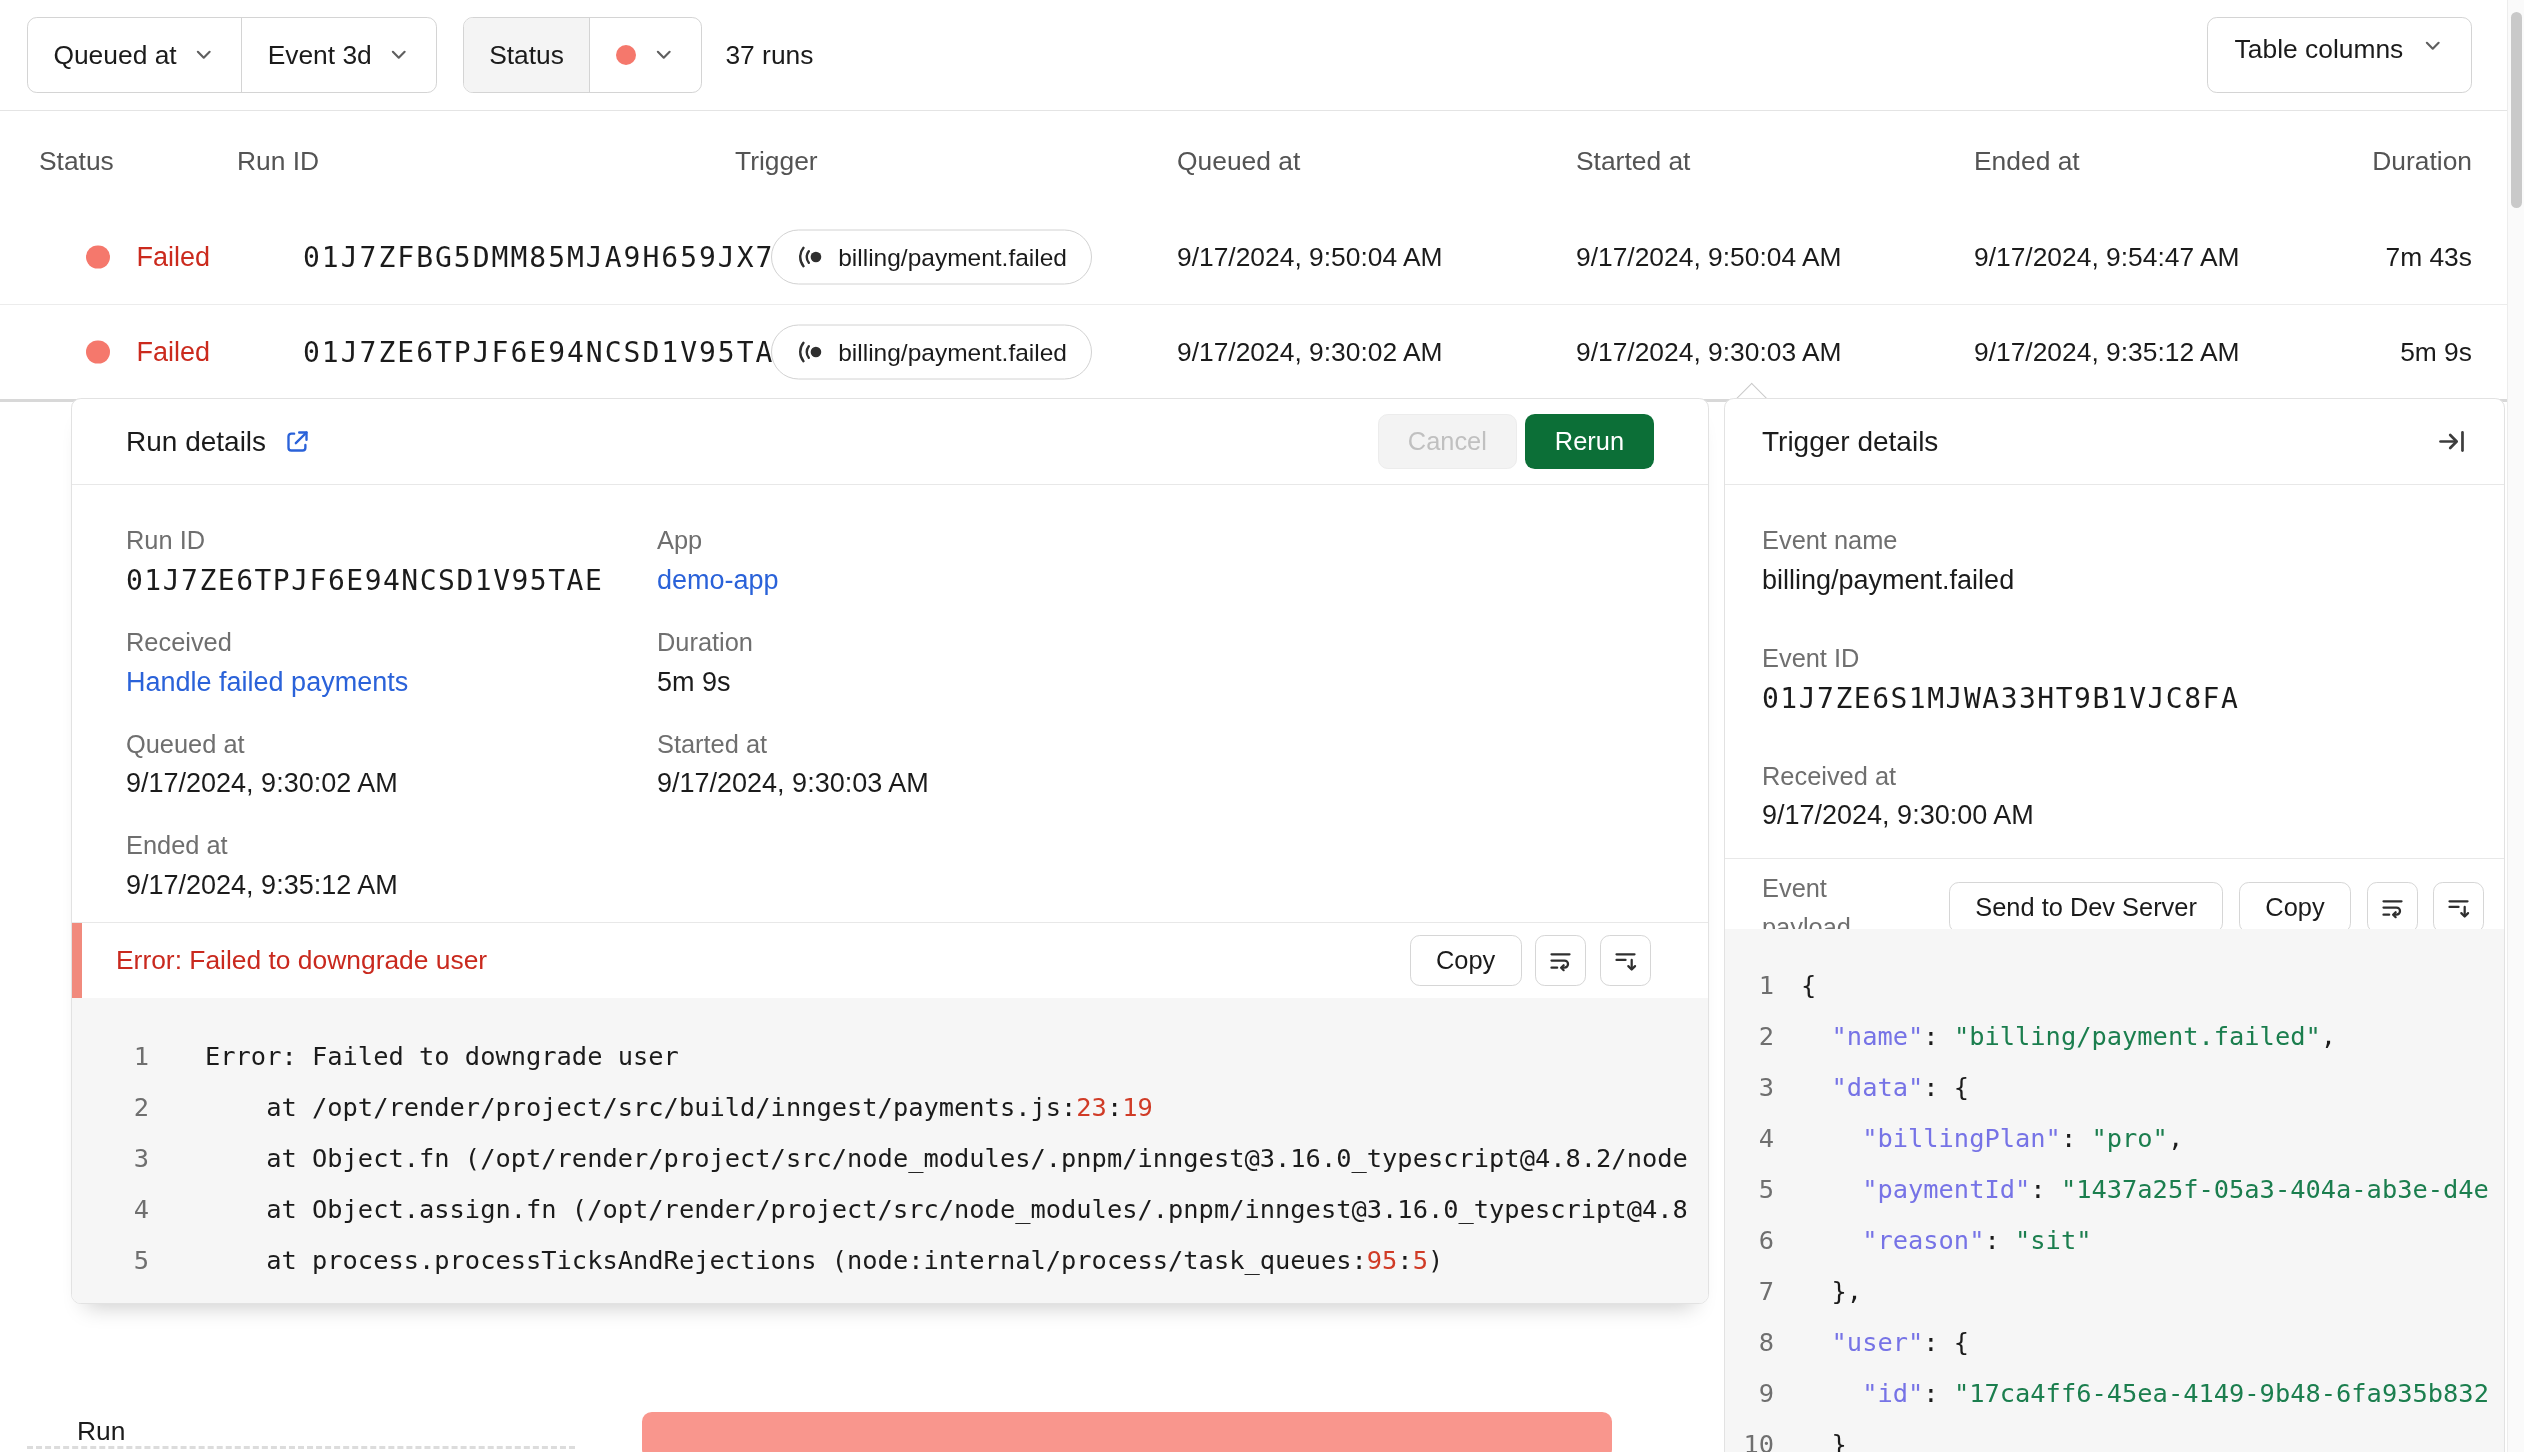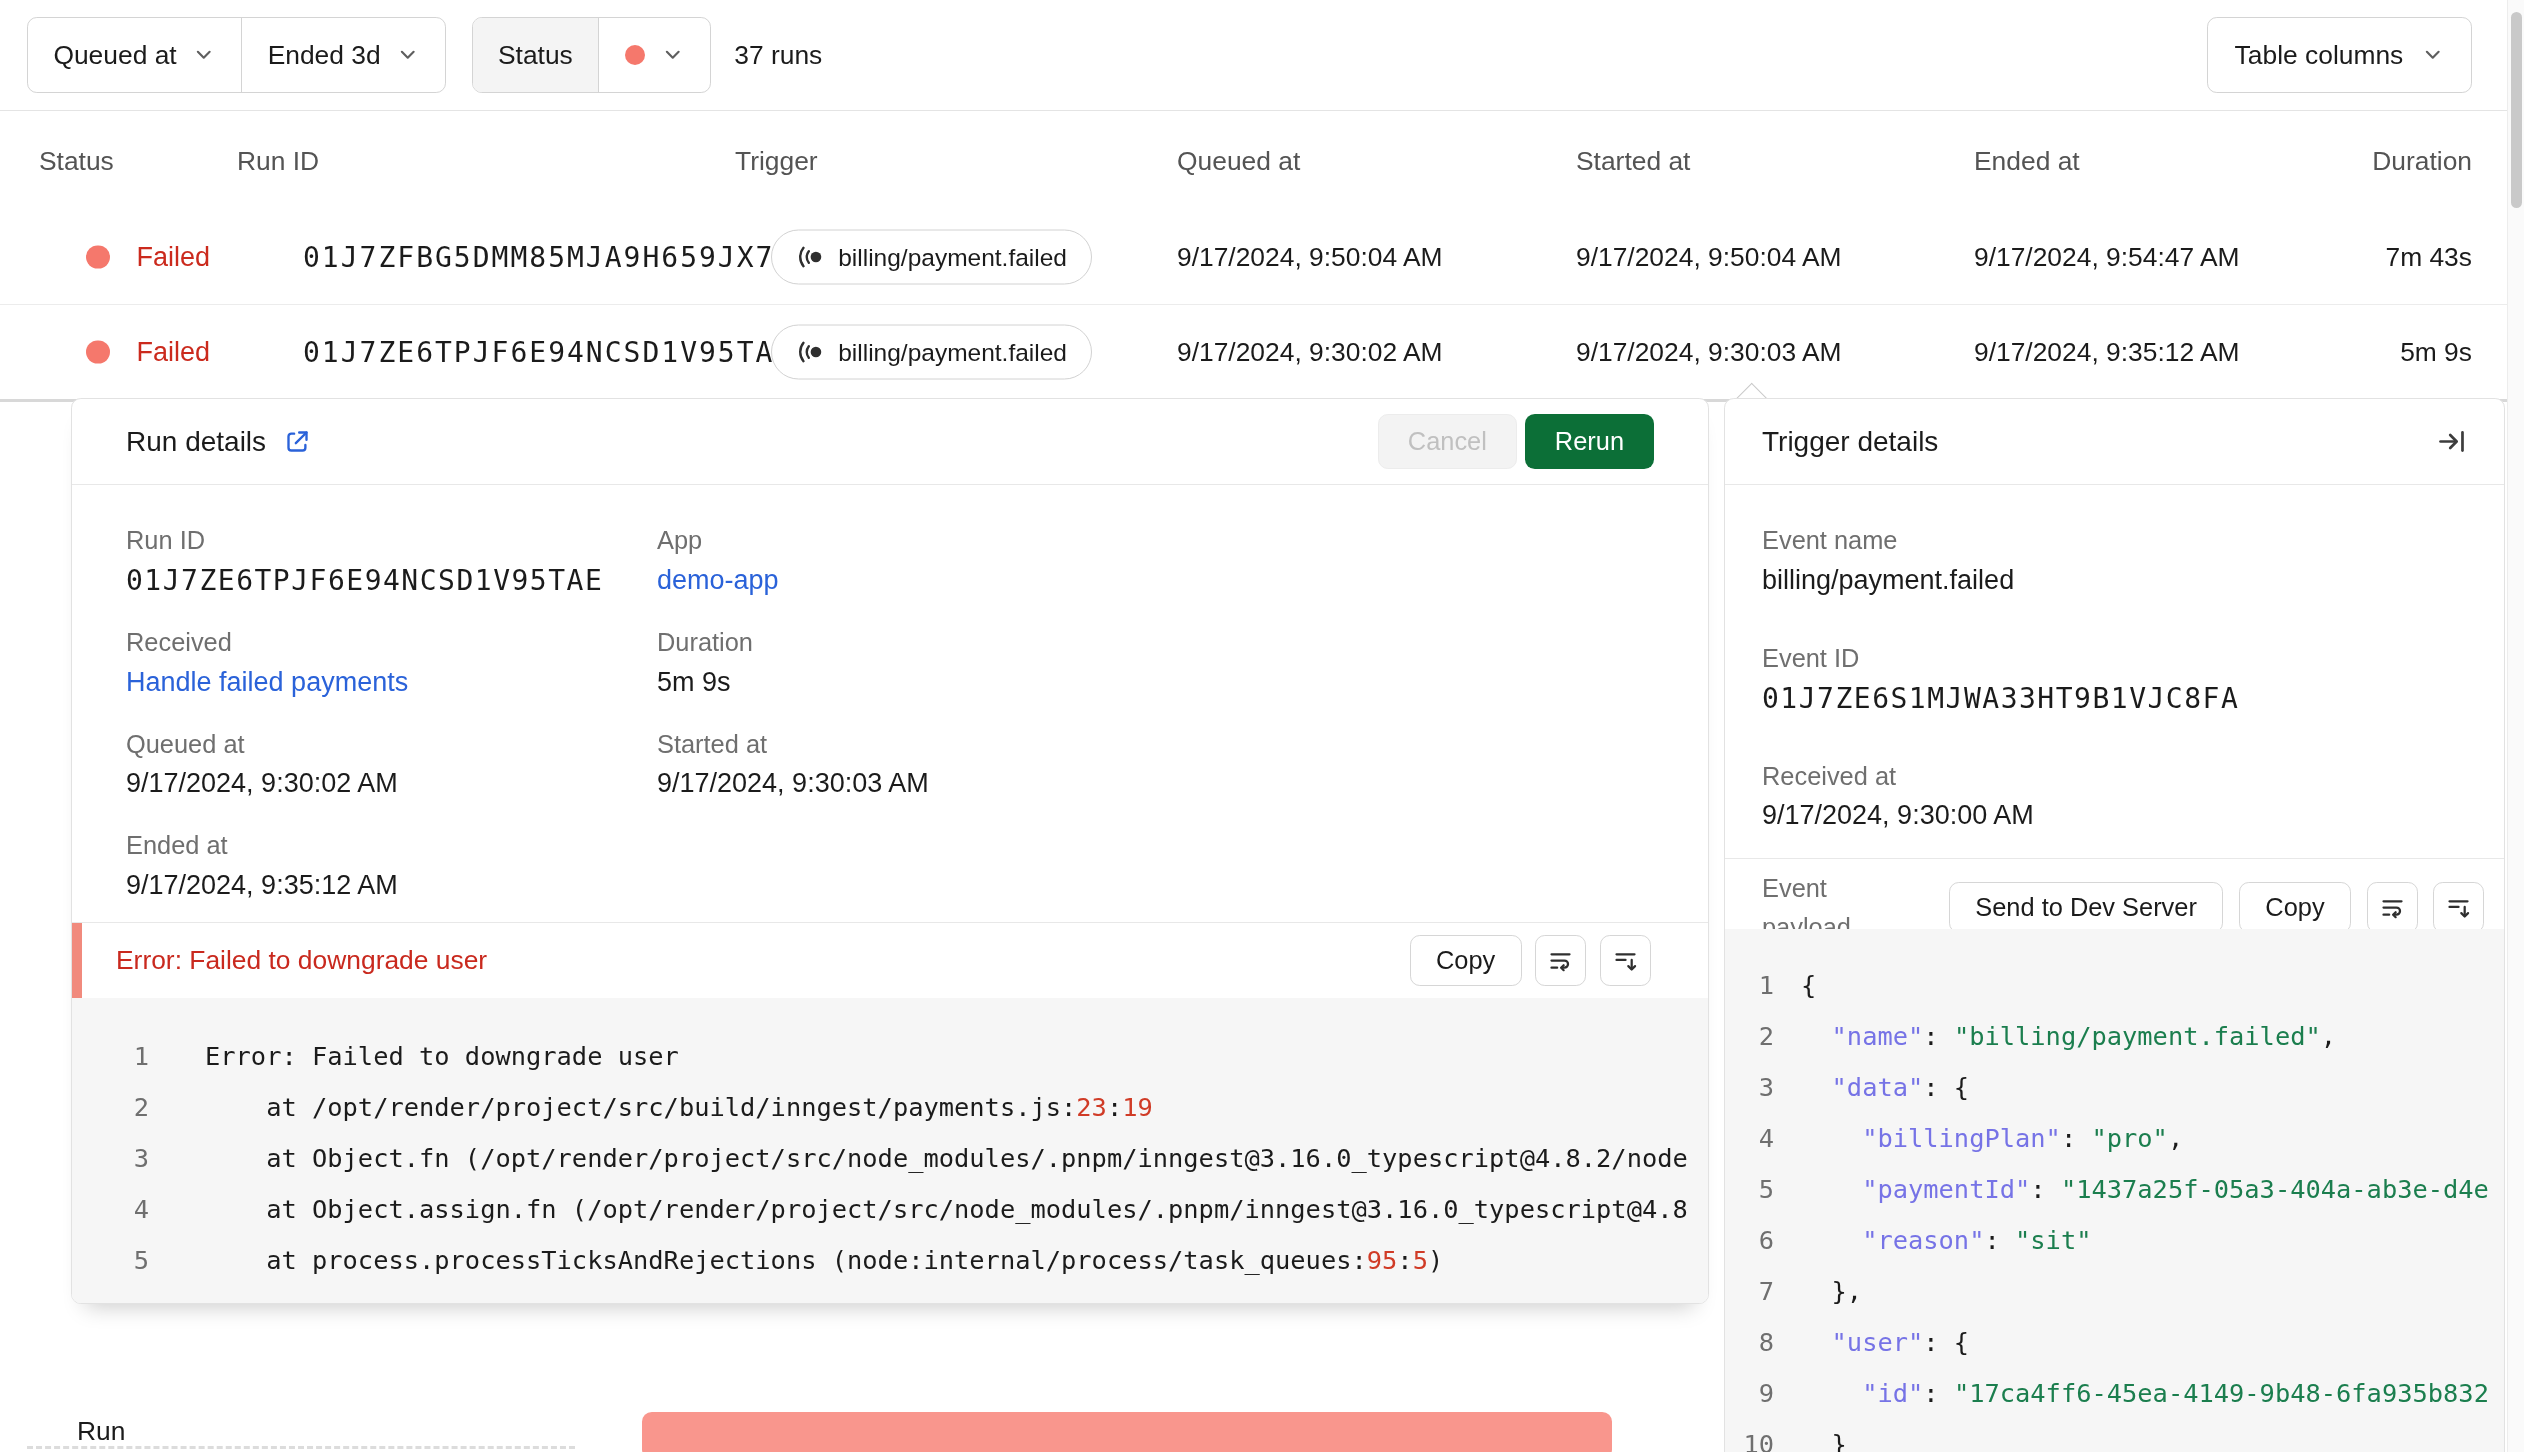--- a/index.html
+++ b/index.html
@@ -10,21 +10,21 @@
   
   .topbar { position:absolute; top:0; left:0; right:17.6px; height:111px; border-bottom:1px solid #e4e4e4;
             display:flex; align-items:center; padding-left:27px; background:#fff; }
   .tab-indicator { position:absolute; left:238px; top:0; width:124px; height:4.9px; background:#4b4b4b; border-radius:0 0 2.9px 2.9px; }
   .seg-group { display:flex; align-items:stretch; height:76px; border:1px solid #d4d4d4; border-radius:9.8px; background:#fff; overflow:hidden; }
   .seg { display:flex; align-items:center; gap:15.7px; padding:0 25.4px; font-size:26.4px; color:#1b1b1b; }
   .seg + .seg { border-left:1px solid #d4d4d4; }
   .seg.gray { background:#f4f4f4; }
   .group-range { margin-left:25.4px; }
   .runs-count { margin-left:23.5px; font-size:26.4px; font-weight:500; color:#1b1b1b; }
-  .table-columns-btn { margin-left:auto; margin-right:35px; display:flex; align-items:center; gap:17.6px; height:76px;
+  .table-columns-btn { margin-left:auto; margin-right:35px; display:flex; align-items:flex-start; gap:17.6px; height:76px;
                        padding:16px 27px; border:1px solid #d4d4d4; border-radius:9.8px; background:#fff; font-size:26.4px; }
   .dot { width:20.6px; height:20.6px; border-radius:50%; background:#f5786c; display:inline-block; }
 
   
   .thead { position:absolute; top:111px; left:0; right:17.6px; height:100px; border-bottom:1px solid #e4e4e4; background:#fff; }
   .th { position:absolute; top:50%; transform:translateY(-50%); font-size:26.4px; font-weight:500; color:#545454; }
   .trow { position:absolute; left:0; right:17.6px; height:95px; background:#fff; }
   .trow.r1 { top:210px; border-bottom:1px solid #ececec; }
   .trow.r2 { top:305px; height:94px; }
   .td { position:absolute; top:50%; transform:translateY(-50%); font-size:26.4px; color:#1b1b1b; }
@@ -108,21 +108,21 @@
   <div class="tab-indicator"></div>
   <div class="topbar">
     <div class="seg-group">
       <div class="seg">
         <span>Queued at</span>
         <svg width="23.5" height="23.5" viewBox="0 0 24 24">
             <path d="M6 9l6 6 6-6" fill="none" stroke="#5f5f5f" stroke-width="2.2" stroke-linecap="round" stroke-linejoin="round"></path>
           </svg>
       </div>
       <div class="seg">
-        <span>Ended 3d</span>
+        <span>Event 3d</span>
         <svg width="23.5" height="23.5" viewBox="0 0 24 24">
             <path d="M6 9l6 6 6-6" fill="none" stroke="#5f5f5f" stroke-width="2.2" stroke-linecap="round" stroke-linejoin="round"></path>
           </svg>
       </div>
     </div>
     <div class="seg-group group-range">
       <div class="seg gray">
         <span>Status</span>
       </div>
       <div class="seg">

